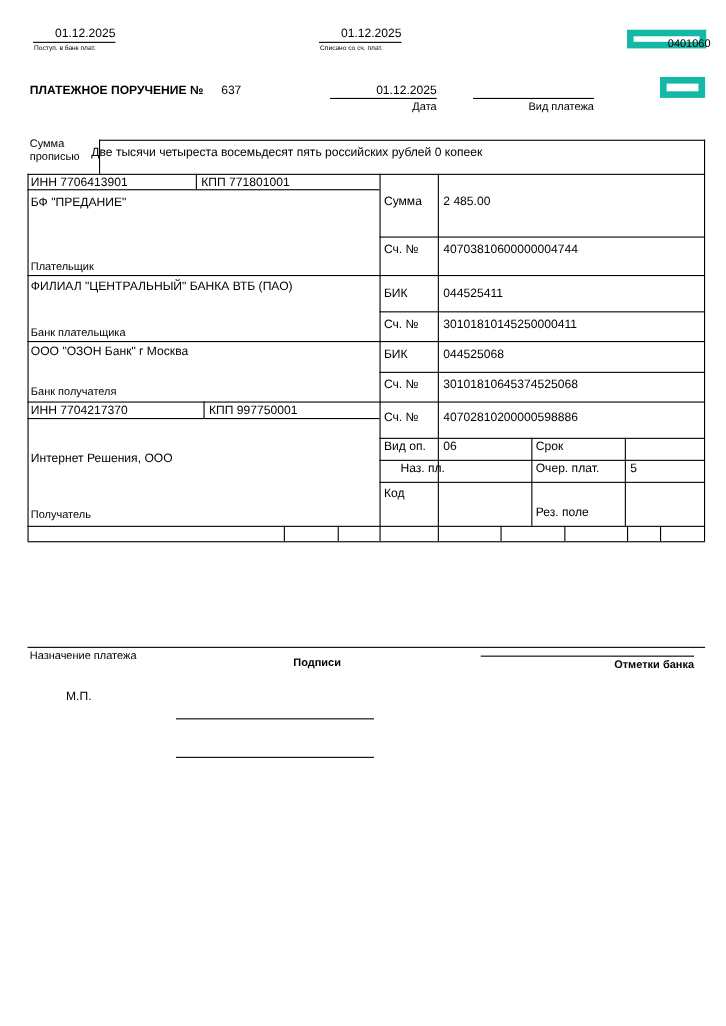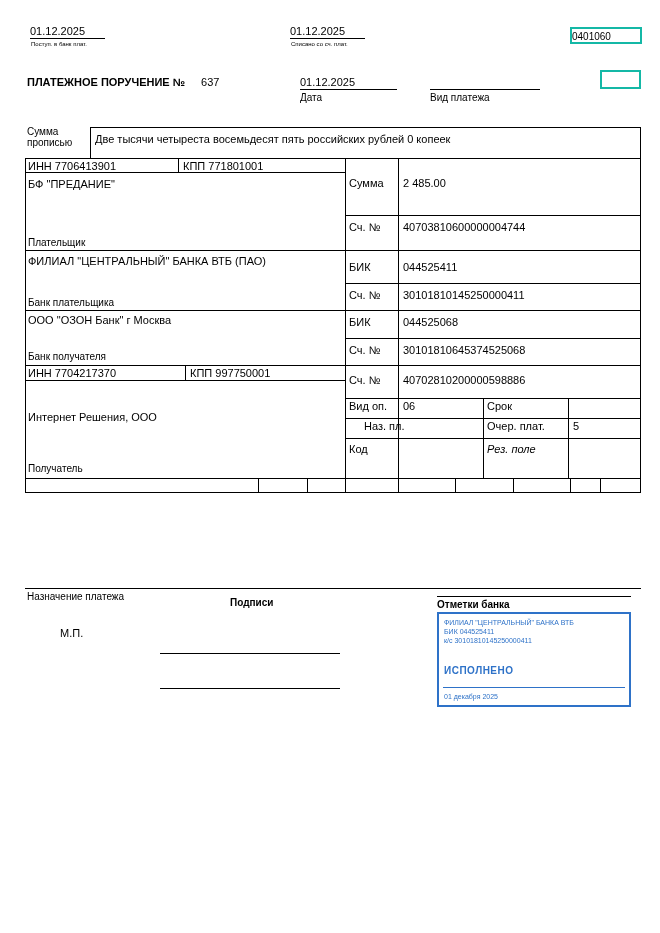--- a/index.html
+++ b/index.html
@@ -4,23 +4,23 @@
 <style>
   * { margin:0; padding:0; box-sizing:border-box; }
   html,body { background:#ffffff; }
   body { font-family:"Liberation Sans", sans-serif; color:#000; }
   .page { position:relative; width:660px; height:933px; background:#fff; overflow:hidden; }
   .hl { position:absolute; height:1px; background:#000; }
   .vl { position:absolute; width:1px; background:#000; }
   .tx { position:absolute; font-size:11px; line-height:13px; white-space:nowrap; }
   .lb { position:absolute; font-size:10px; line-height:12px; white-space:nowrap; }
   .tn { position:absolute; font-size:6px; line-height:7px; white-space:nowrap; }
-  .ctr { text-align:left; }
+  .ctr { text-align:right; }
   .bold { font-weight:bold; }
-  .box { position:absolute; border:2px solid #14b8a6; }
+  .box { position:absolute; border:6px solid #14b8a6; }
   .stamp { position:absolute; border:2px solid #2e72c8; color:#2e72c8; }
   .stx { position:absolute; font-size:7px; line-height:9px; white-space:nowrap; }
   .shl { position:absolute; height:1px; background:#2e72c8; }
 </style>
 </head>
 <body>
 
 <div class="page">
 
   <div class="tx ctr" style="left:30px; top:25px; width:75px;">01.12.2025</div>
@@ -43,21 +43,21 @@
   <div class="hl" style="left:300px; top:89px; width:97px;"></div>
   <div class="lb ctr" style="left:300px; top:92px; width:97px;">Дата</div>
   <div class="hl" style="left:430px; top:89px; width:110px;"></div>
   <div class="lb ctr" style="left:430px; top:92px; width:110px;">Вид платежа</div>
   <div class="box" style="left:600px; top:70px; width:41px; height:19px;"></div>
 
   <div class="lb" style="left:27px; top:126px;">Сумма</div>
   <div class="lb" style="left:27px; top:137px;">прописью</div>
   <div class="hl" style="left:90px; top:127px; width:551px;"></div>
   <div class="vl" style="left:90px; top:127px; height:31px;"></div>
-  <div class="tx" style="left:95px; top:133px;text-align:right;">Две тысячи четыреста восемьдесят пять российских рублей 0 копеек</div>
+  <div class="tx" style="left:83px; top:133px;text-align:right;">Две тысячи четыреста восемьдесят пять российских рублей 0 копеек</div>
 
   <div class="hl" style="left:25px; top:158px; width:616px;"></div>
   <div class="hl" style="left:25px; top:172px; width:320px;"></div>
   <div class="hl" style="left:345px; top:215px; width:296px;"></div>
   <div class="hl" style="left:25px; top:250px; width:616px;"></div>
   <div class="hl" style="left:345px; top:283px; width:296px;"></div>
   <div class="hl" style="left:25px; top:310px; width:616px;"></div>
   <div class="hl" style="left:345px; top:338px; width:296px;"></div>
   <div class="hl" style="left:25px; top:365px; width:616px;"></div>
   <div class="hl" style="left:25px; top:380px; width:320px;"></div>
@@ -113,35 +113,27 @@
   <div class="tx" style="left:349px; top:374px;">Сч. №</div>
   <div class="tx" style="left:403px; top:374px;">40702810200000598886</div>
 
   <div class="tx" style="left:349px; top:400px;">Вид оп.</div>
   <div class="tx" style="left:403px; top:400px;">06</div>
   <div class="tx" style="left:487px; top:400px;">Срок</div>
   <div class="tx" style="left:349px; top:420px;padding-left:15px;">Наз. пл.</div>
   <div class="tx" style="left:487px; top:420px;">Очер. плат.</div>
   <div class="tx" style="left:573px; top:420px;">5</div>
   <div class="tx" style="left:349px; top:443px;">Код</div>
-  <div class="tx" style="left:487px; top:443px;font-style:italic;">Рез. поле</div>
+  <div class="tx" style="left:487px; top:460px;">Рез. поле</div>
 
   <div class="hl" style="left:25px; top:588px; width:616px;"></div>
   <div class="lb" style="left:27px; top:591px;">Назначение платежа</div>
 
   <div class="lb bold ctr" style="left:230px; top:597px; width:80px;">Подписи</div>
   <div class="hl" style="left:437px; top:596px; width:194px;"></div>
   <div class="lb bold ctr" style="left:437px; top:599px; width:194px;">Отметки банка</div>
 
   <div class="tx" style="left:60px; top:627px;">М.П.</div>
   <div class="hl" style="left:160px; top:653px; width:180px;"></div>
   <div class="hl" style="left:160px; top:688px; width:180px;"></div>
 
-  <div class="stamp" style="left: 437px; top: 612px; width: 194px; height: 95px; border-color: rgb(46, 114, 200);">
-    <div class="stx" style="left: 5px; top: 4px; color: rgb(46, 114, 200);">ФИЛИАЛ "ЦЕНТРАЛЬНЫЙ" БАНКА ВТБ</div>
-    <div class="stx" style="left: 5px; top: 13px; color: rgb(46, 114, 200);">БИК 044525411</div>
-    <div class="stx" style="left: 5px; top: 22px; color: rgb(46, 114, 200);">к/с 30101810145250000411</div>
-    <div class="stx bold" style="left: 5px; top: 52px; font-size: 10px; letter-spacing: 0.5px; color: rgb(46, 114, 200);">ИСПОЛНЕНО</div>
-    <div class="shl" style="left: 4px; top: 73px; width: 182px; background: rgb(46, 114, 200);"></div>
-    <div class="stx" style="left: 5px; top: 78px; color: rgb(46, 114, 200);">01 декабря 2025</div>
-  </div>
 
 </div>
 
 </body></html>

